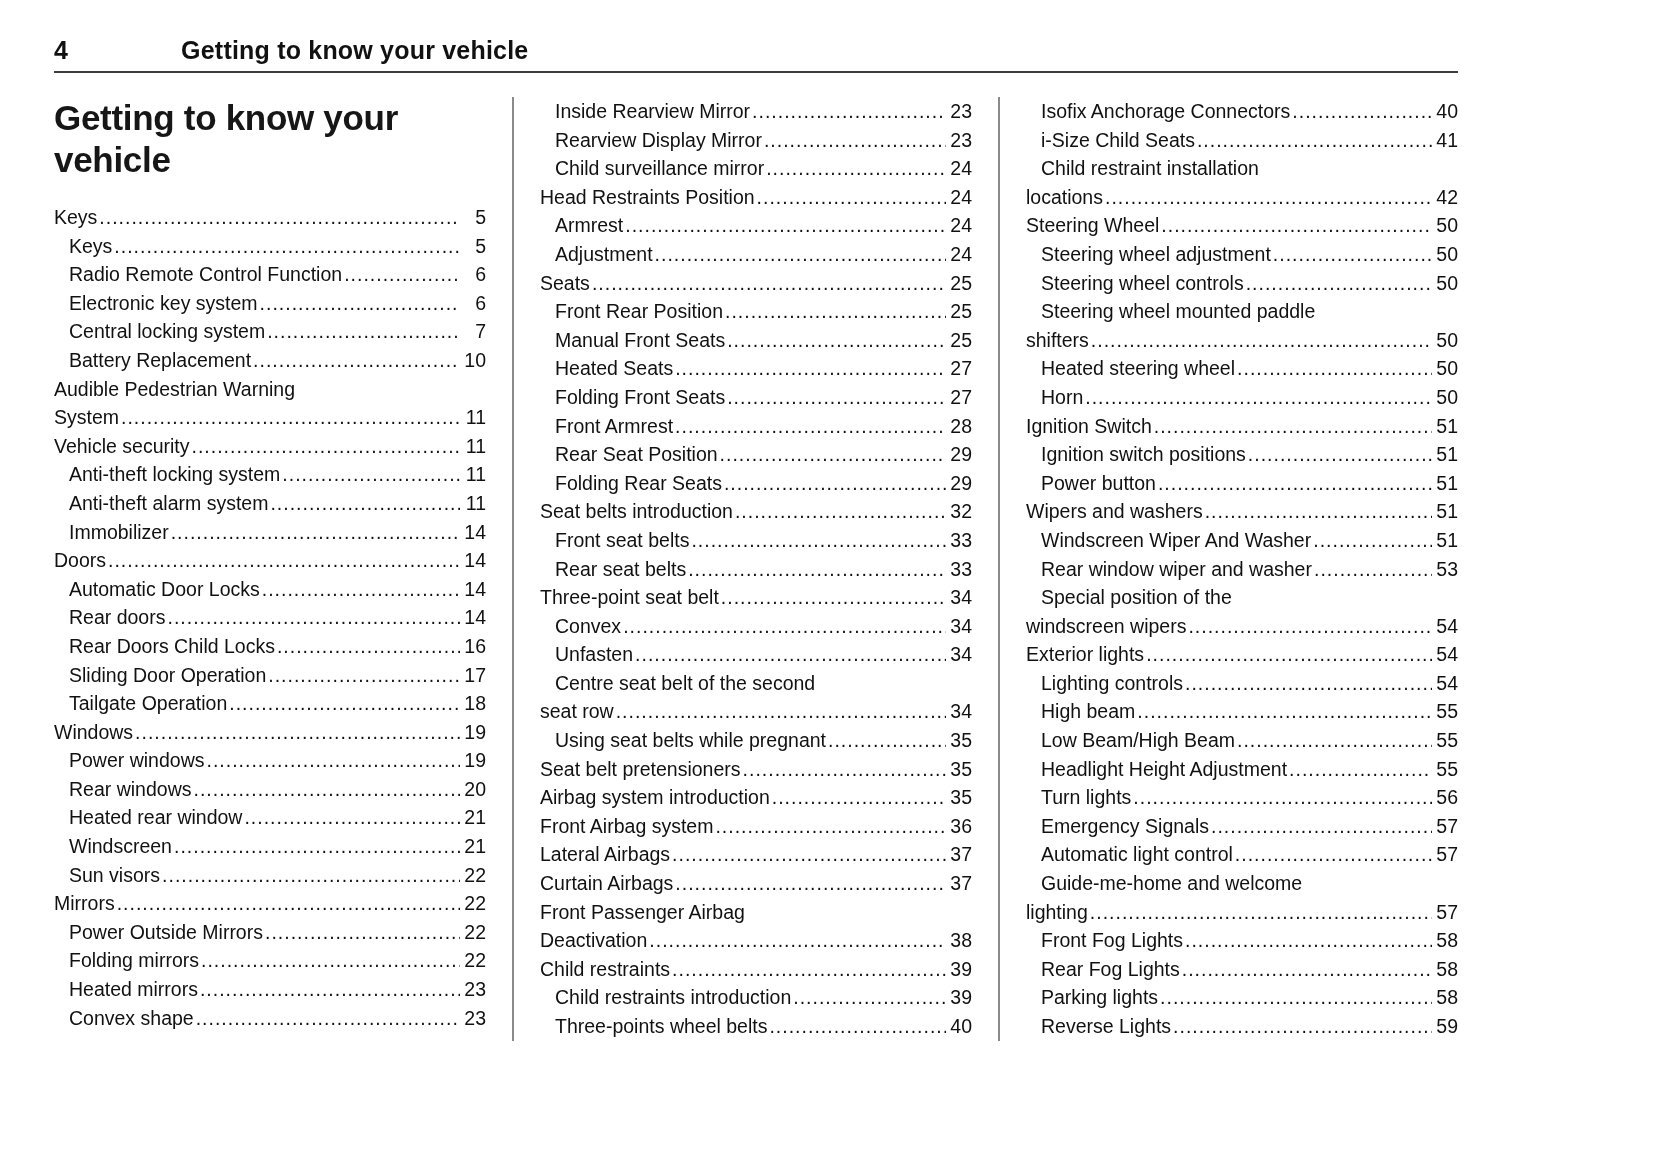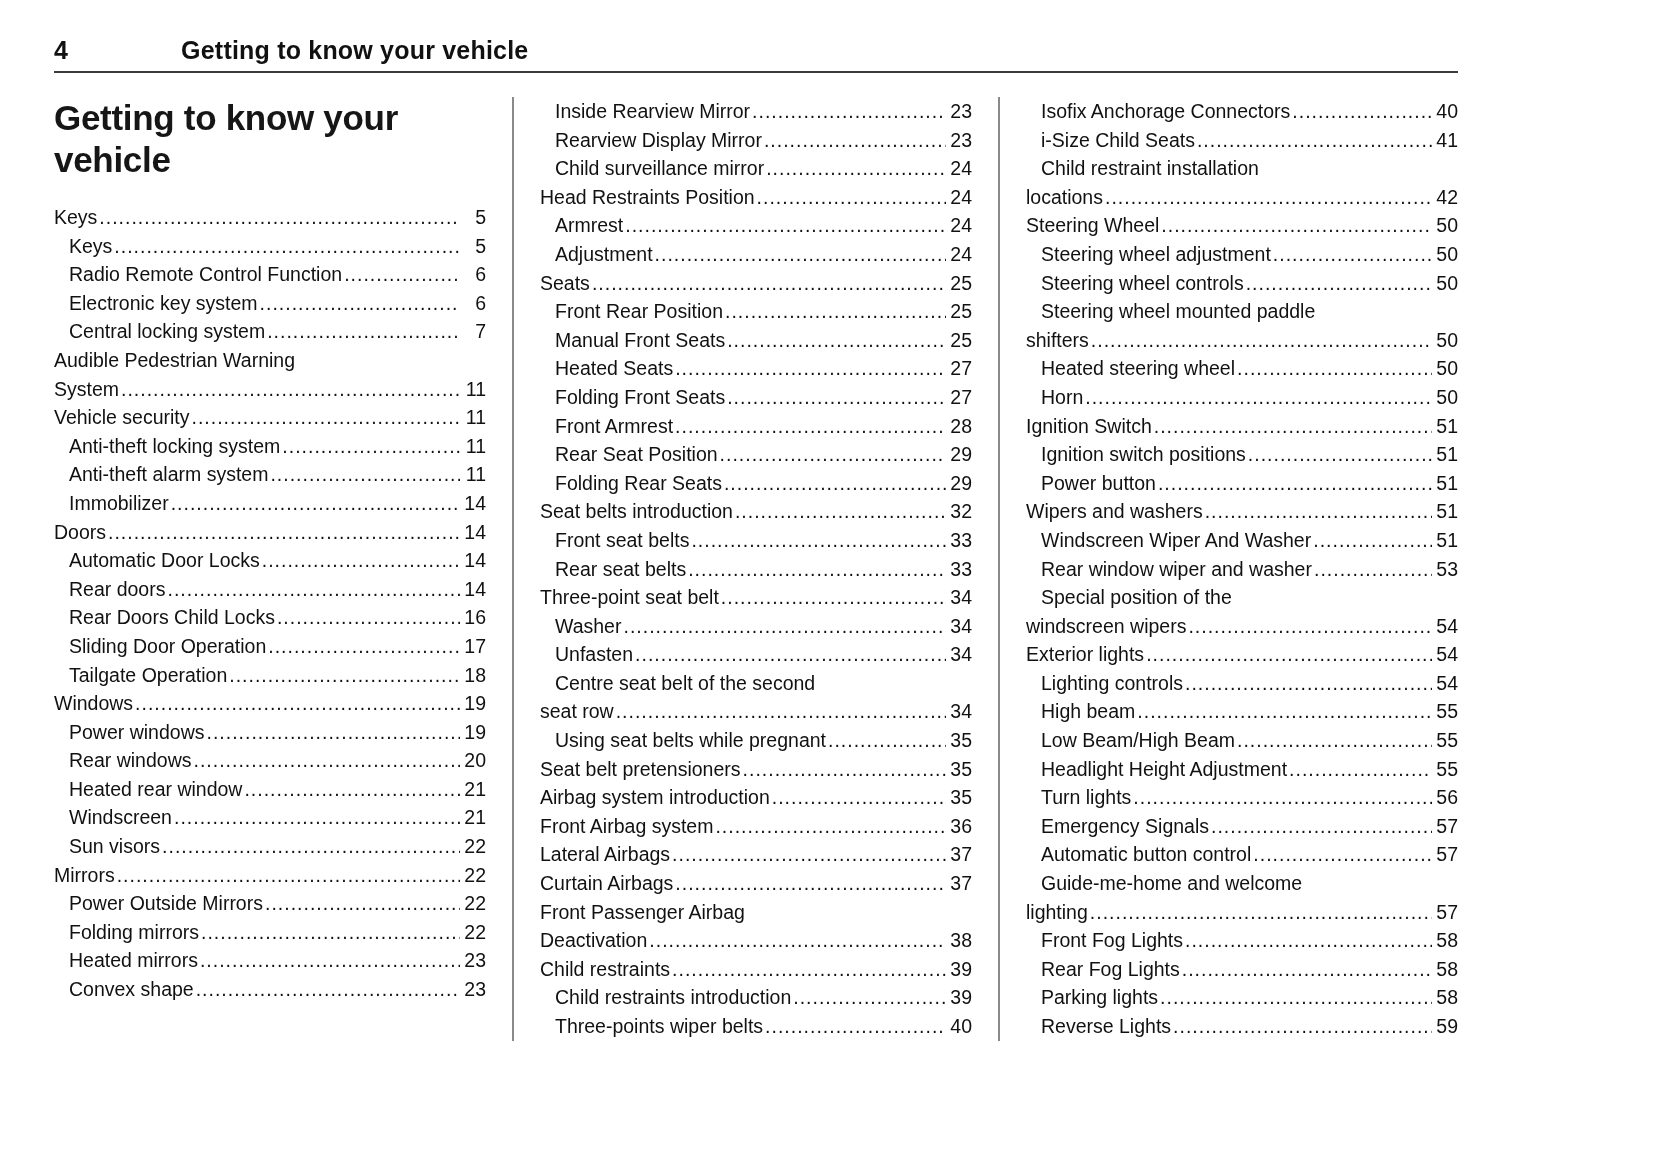--- a/index.html
+++ b/index.html
@@ -119,20 +119,25 @@
           <div class="row ind">
             <span class="txt">Electronic key system</span>
             <span class="leader"></span>
             <span class="pg">6</span>
           </div>
           <div class="row ind">
             <span class="txt">Central locking system</span>
             <span class="leader"></span>
             <span class="pg">7</span>
           </div>
+          <div class="row ind">
+            <span class="txt">Battery Replacement</span>
+            <span class="leader"></span>
+            <span class="pg">10</span>
+          </div>
           <div class="row">
             <span class="txt">Audible Pedestrian Warning</span>
           </div>
           <div class="row">
             <span class="txt">System</span>
             <span class="leader"></span>
             <span class="pg">11</span>
           </div>
           <div class="row">
             <span class="txt">Vehicle security</span>
@@ -330,21 +335,21 @@
             <span class="txt">Rear seat belts</span>
             <span class="leader"></span>
             <span class="pg">33</span>
           </div>
           <div class="row">
             <span class="txt">Three-point seat belt</span>
             <span class="leader"></span>
             <span class="pg">34</span>
           </div>
           <div class="row ind">
-            <span class="txt">Washer</span>
+            <span class="txt">Convex</span>
             <span class="leader"></span>
             <span class="pg">34</span>
           </div>
           <div class="row ind">
             <span class="txt">Unfasten</span>
             <span class="leader"></span>
             <span class="pg">34</span>
           </div>
           <div class="row ind">
             <span class="txt">Centre seat belt of the second</span>
@@ -396,21 +401,21 @@
             <span class="txt">Child restraints</span>
             <span class="leader"></span>
             <span class="pg">39</span>
           </div>
           <div class="row ind">
             <span class="txt">Child restraints introduction</span>
             <span class="leader"></span>
             <span class="pg">39</span>
           </div>
           <div class="row ind">
-            <span class="txt">Three-points wiper belts</span>
+            <span class="txt">Three-points wheel belts</span>
             <span class="leader"></span>
             <span class="pg">40</span>
           </div>
         </div>
     </section>
 
     <div class="vline"></div>
 
     <section class="col">
       <div class="entries">
@@ -532,21 +537,21 @@
             <span class="txt">Turn lights</span>
             <span class="leader"></span>
             <span class="pg">56</span>
           </div>
           <div class="row ind">
             <span class="txt">Emergency Signals</span>
             <span class="leader"></span>
             <span class="pg">57</span>
           </div>
           <div class="row ind">
-            <span class="txt">Automatic button control</span>
+            <span class="txt">Automatic light control</span>
             <span class="leader"></span>
             <span class="pg">57</span>
           </div>
           <div class="row ind">
             <span class="txt">Guide-me-home and welcome</span>
           </div>
           <div class="row">
             <span class="txt">lighting</span>
             <span class="leader"></span>
             <span class="pg">57</span>

